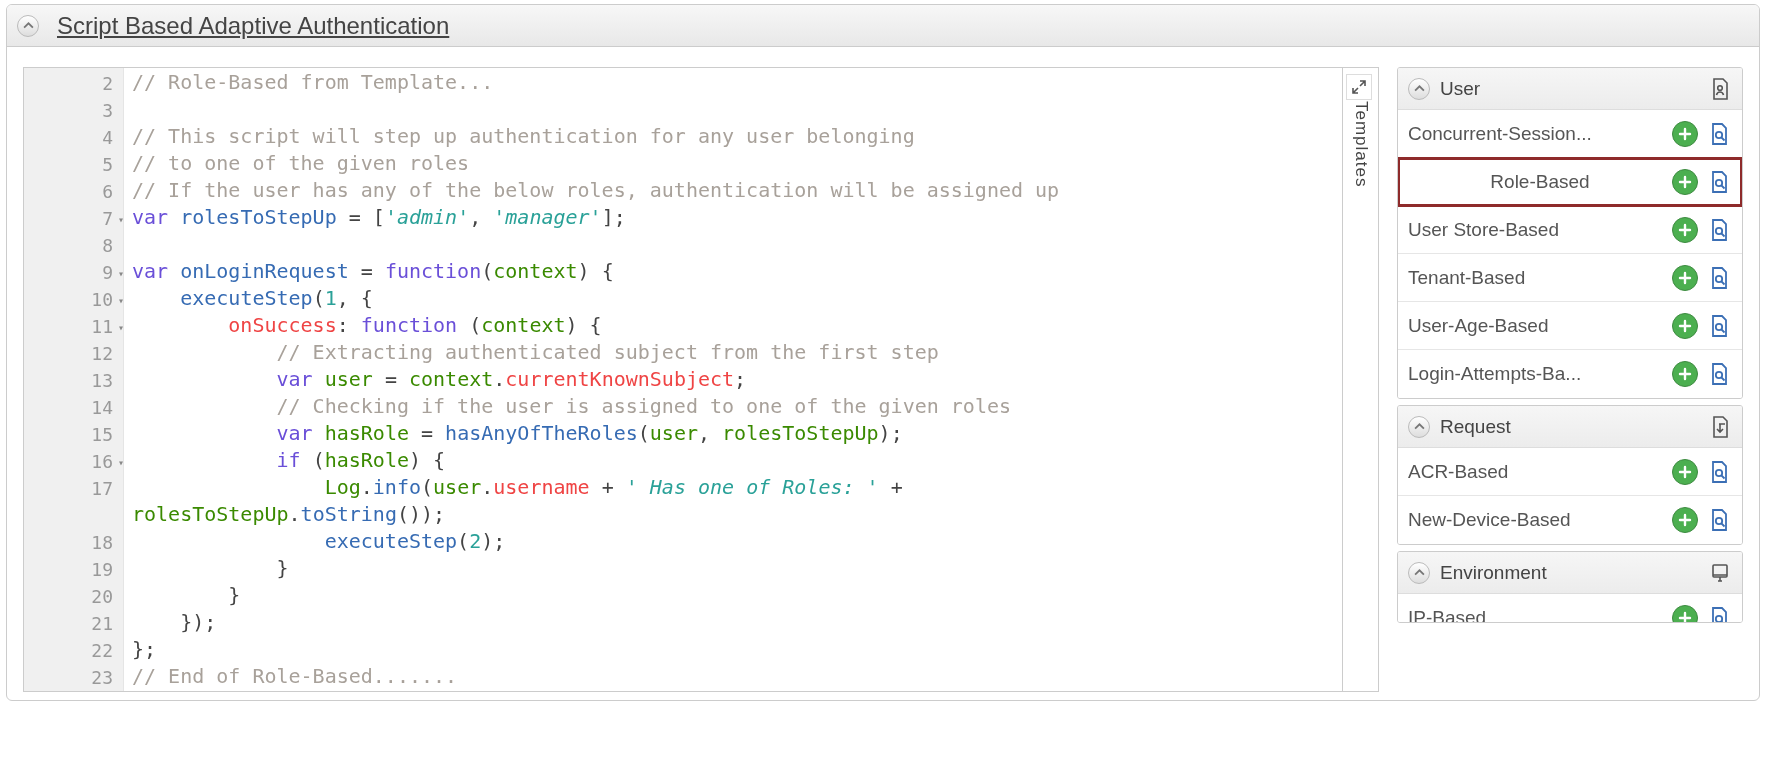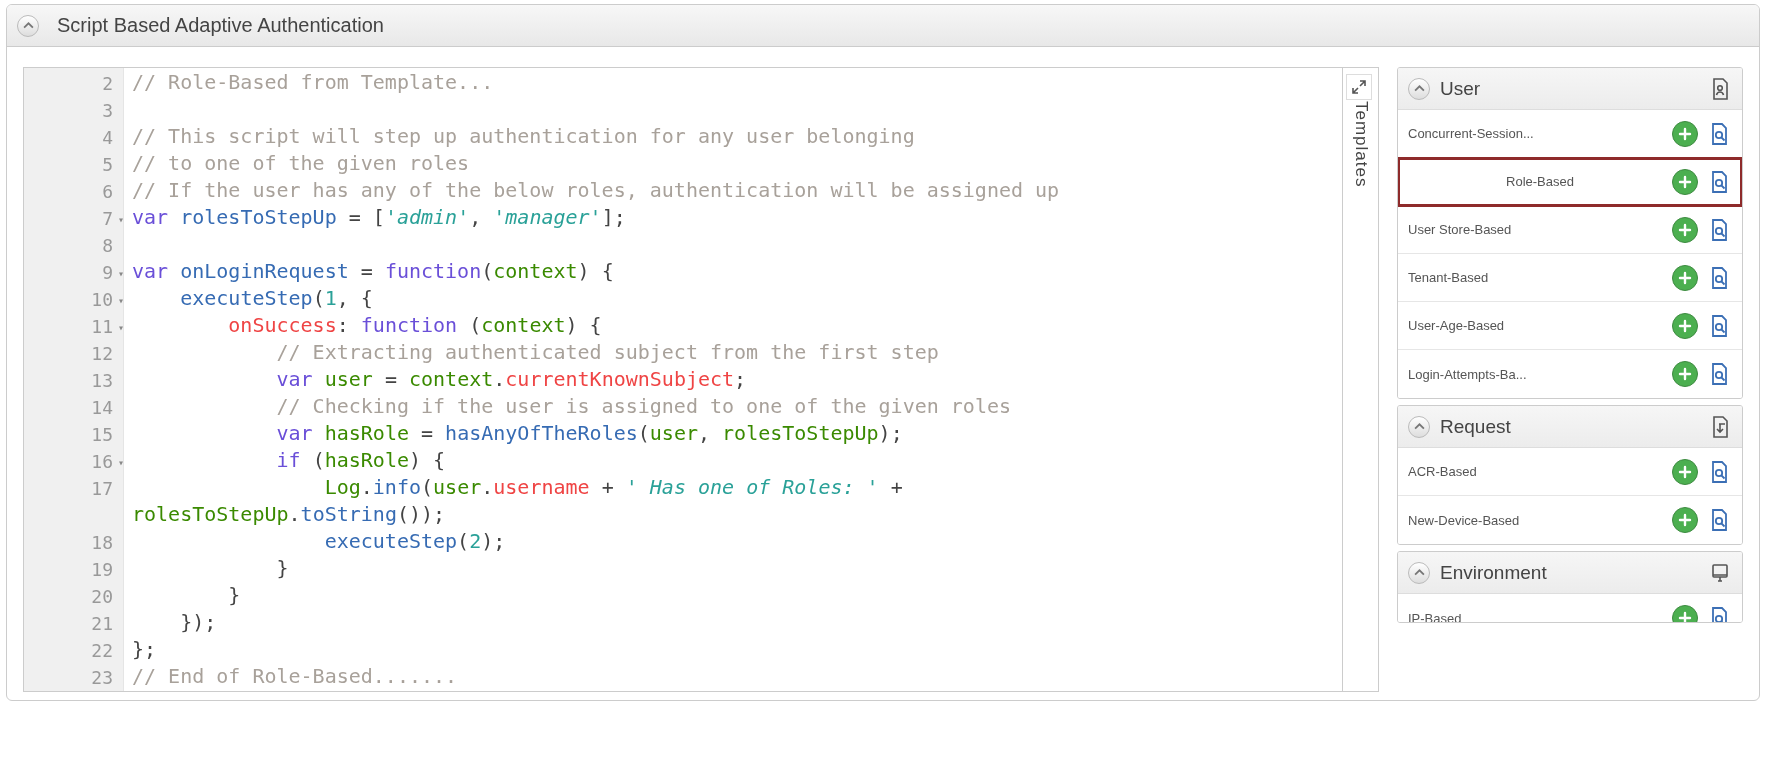--- a/index.html
+++ b/index.html
@@ -14,21 +14,21 @@
   padding: 0 10px;
   border-bottom: 1px solid #ccc;
 }
 .collapse-circle {
   width: 22px; height: 22px; border-radius: 50%; border: 1px solid #bbb;
   background: linear-gradient(to bottom, #fff, #ddd);
   display: inline-flex; align-items: center; justify-content: center;
   margin-right: 18px; cursor: pointer;
 }
 .collapse-circle svg { width: 11px; height: 11px; }
-.panel-title { font-size: 20px; color: #444; }
+.panel-title { font-size: 24px; color: #444; text-decoration: underline; }
 
 .body-area { display: flex; padding: 20px 16px 8px 16px; }
 
 .editor-wrap { flex: 1; border: 1px solid #ccc; display: flex; position: relative; min-height: 610px; }
 .gutter { width: 100px; background: #f0f0f0; border-right: 1px solid #e5e5e5; padding-top: 2px; }
 .gline { height: 27px; display: flex; align-items: center; justify-content: flex-end; padding-right: 10px;
   font-family: "Menlo","Consolas",monospace; font-size: 18px; color: #999; position: relative; }
 .fold { position: absolute; right: -1px; top: 50%; transform: translateY(-50%); font-size: 10px; color: #888; }
 
 .code { flex: 1; padding: 2px 0 0 8px; font-family: "Menlo","Consolas",monospace; font-size: 20px;
@@ -67,21 +67,21 @@
 .cat-header .collapse-circle { margin-right: 10px; }
 .cat-title { font-size: 19px; color: #444; flex: 1; }
 .cat-icon { width: 24px; height: 24px; display: inline-flex; align-items: center; justify-content: center; }
 
 .tmpl-item {
   height: 48px; display: flex; align-items: center; padding: 0 10px;
   border-bottom: 1px solid #e6e6e6; background: #fff; cursor: pointer;
 }
 .tmpl-item:last-child { border-bottom: none; }
 .tmpl-item.highlight { outline: 3px solid #8e2a2a; outline-offset: -2px; text-align: center; }
-.tmpl-label { flex: 1; font-size: 13px; color: #555; white-space: nowrap; overflow: hidden; text-overflow: ellipsis; }
+.tmpl-label { flex: 1; font-size: 19px; color: #555; white-space: nowrap; overflow: hidden; text-overflow: ellipsis; }
 .add-btn { width: 26px; height: 26px; border-radius: 50%; background: #4caf50; border: 1px solid #3d8b40;
   display: inline-flex; align-items: center; justify-content: center; margin-right: 8px; cursor: pointer; }
 .add-btn svg { width: 14px; height: 14px; }
 .view-btn { width: 26px; height: 26px; display: inline-flex; align-items: center; justify-content: center; cursor: pointer; }
 .view-btn svg { width: 24px; height: 24px; }
 .cat-cut { overflow: hidden; max-height: 28px; }
 </style>
 </head>
 <body>
 

